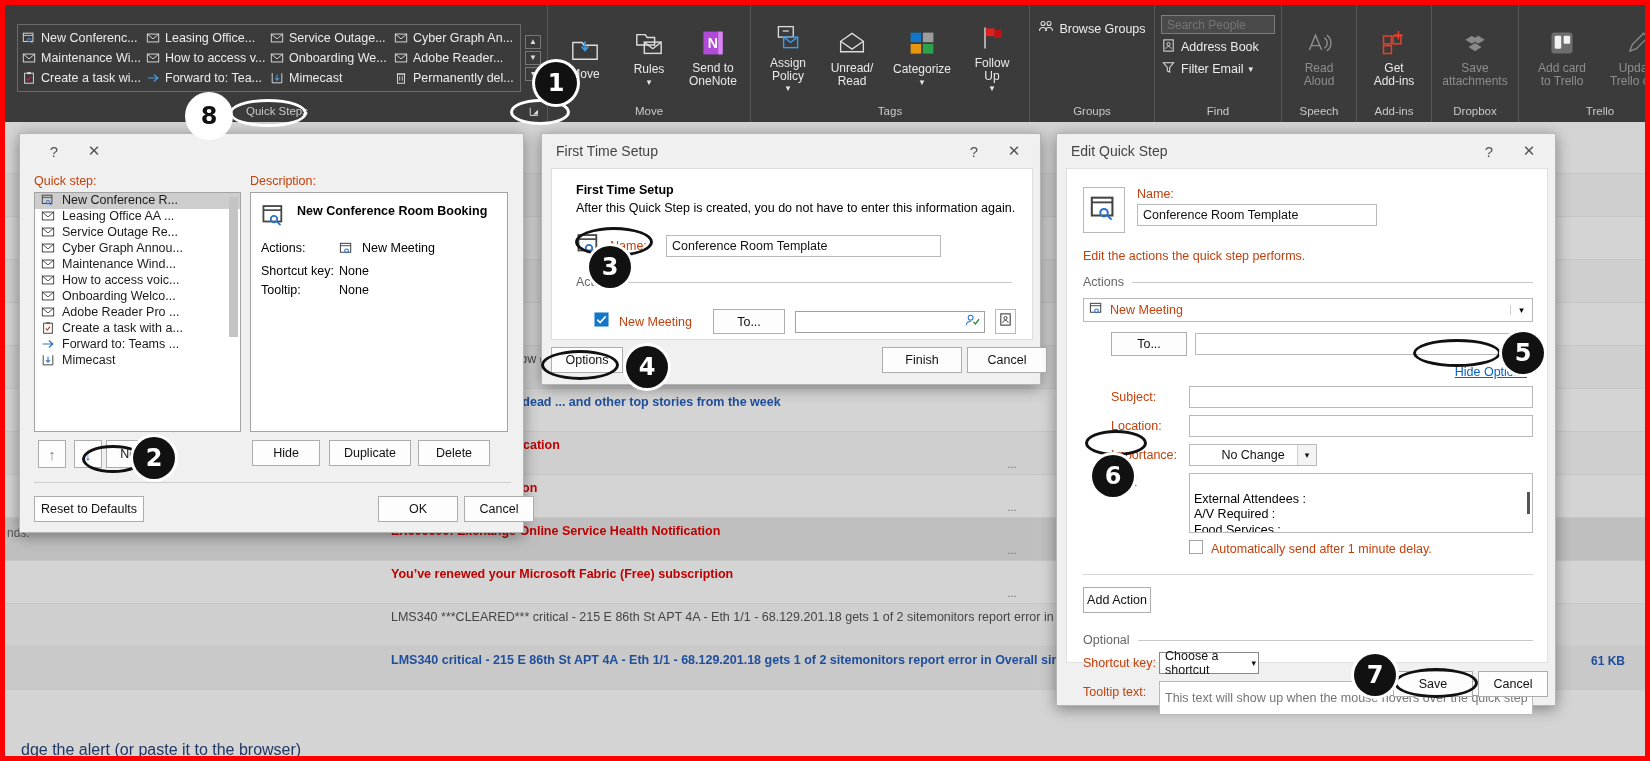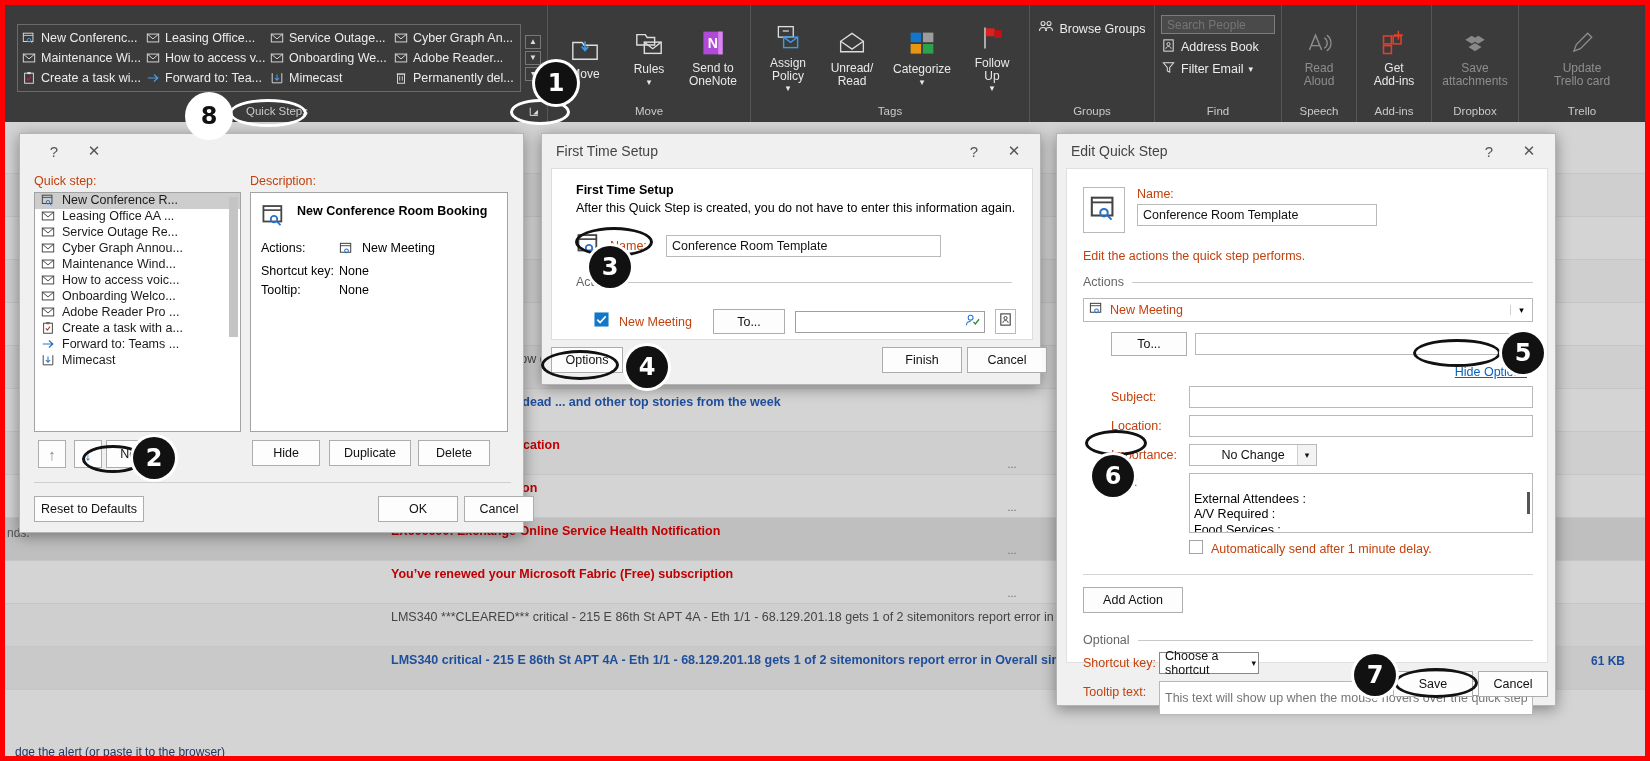--- a/index.html
+++ b/index.html
@@ -57,21 +57,21 @@
           height:43px; }
   .mrow.alt { background:#cfcfcf; }
   .mrow.sel { background:#bfbfbf; }
   .msubj { font-size:12.5px; white-space:nowrap; overflow:hidden; }
   .msubj.b { font-weight:bold; }
   .mprev { font-size:11px; color:#6d6d6d; text-align:center; padding-top:6px; }
   .mdate { position:absolute; right:110px; top:7px; font-size:12px; color:#3f3f3f; white-space:nowrap; }
   .msize { position:absolute; right:20px; top:7px; font-size:12px; color:#1f4e9c;
            font-weight:bold; white-space:nowrap; }
   .c-blue { color:#1f4e9c; } .c-red { color:#c00000; } .c-gray { color:#444; }
-  .statusline { position:absolute; left:0; bottom:-3px; width:100%; font-size:12px; color:#1f3864; padding-left:10px; }
+  .statusline { position:absolute; left:0; bottom:-3px; width:100%; font-size:16px; color:#1f3864; padding-left:16px; }
 
   
   .dialog { position:absolute; background:#f0f0f0; border:1px solid #b5b5b5;
             box-shadow:0 3px 14px rgba(0,0,0,.4); }
   .dlg-title { height:34px; display:flex; align-items:center; padding:0 6px 0 14px;
                font-size:14px; color:#444; background:#f0f0f0; }
   .dlg-title .t { flex:1; }
   .dlg-btn-q, .dlg-btn-x { width:40px; height:30px; display:flex; align-items:center;
                            justify-content:center; font-size:15px; color:#555; }
   .lbl { font-size:12.5px; color:#c2410c; }
@@ -399,20 +399,31 @@
           </div>
         </div>
         <div class="rgroup-label">Dropbox</div>
       </div>
 
       <div class="rgroup" style="flex:1;">
         <div class="rgroup-body">
           <div class="rbtn wide dis">
             <span class="gl">
                 <svg viewBox="0 0 32 32" width="26" height="26">
+                  <rect x="3" y="3" width="26" height="26" rx="4" fill="#6d6d6d"></rect>
+                  <rect x="7" y="7" width="8" height="16" rx="1.5" fill="#f2f2f2"></rect>
+                  <rect x="18" y="7" width="8" height="10" rx="1.5" fill="#f2f2f2"></rect>
+                </svg>
+              </span>
+            <span style="white-space:pre-line;">Add card
+to Trello</span>
+          </div>
+          <div class="rbtn wide dis">
+            <span class="gl">
+                <svg viewBox="0 0 32 32" width="26" height="26">
                   <path d="M6 26l3-8 14-14 5 5-14 14z" fill="none" stroke="#8e8e8e" stroke-width="1.6"></path>
                 </svg>
               </span>
             <span style="white-space:pre-line;">Update
 Trello card</span>
           </div>
         </div>
         <div class="rgroup-label">Trello</div>
       </div>
 
@@ -750,21 +761,21 @@
         </div>
       </div>
       <div style="display:flex;align-items:center;gap:8px;margin:7px 14px 0 122px;">
         <span><svg viewBox="0 0 16 16" width="14" height="14">
               <rect x="0.5" y="0.5" width="15" height="15" fill="#fff" stroke="#999"></rect>
             </svg></span>
         <span class="lbl">Automatically send after 1 minute delay.</span>
       </div>
 
       <div style="margin:16px 14px 0 16px;height:1px;background:#d6d6d6;"></div>
-      <div class="btn" style="margin:12px 0 0 16px;width:100px;">Add Action</div>
+      <div class="btn" style="margin:12px 0 0 16px;width:68px;">Add Action</div>
 
       <div class="grp-hdr" style="padding:20px 14px 0 16px;">
         <span>Optional</span>
         <span class="line"></span>
       </div>
 
       <div style="display:flex;align-items:center;margin:5px 14px 0 16px;">
         <span class="lbl" style="width:76px;">Shortcut key:</span>
         <div class="txtbox" style="width:100px;border:1px solid #888;position:relative;padding-right:18px;">
           <span>Choose a shortcut</span>

